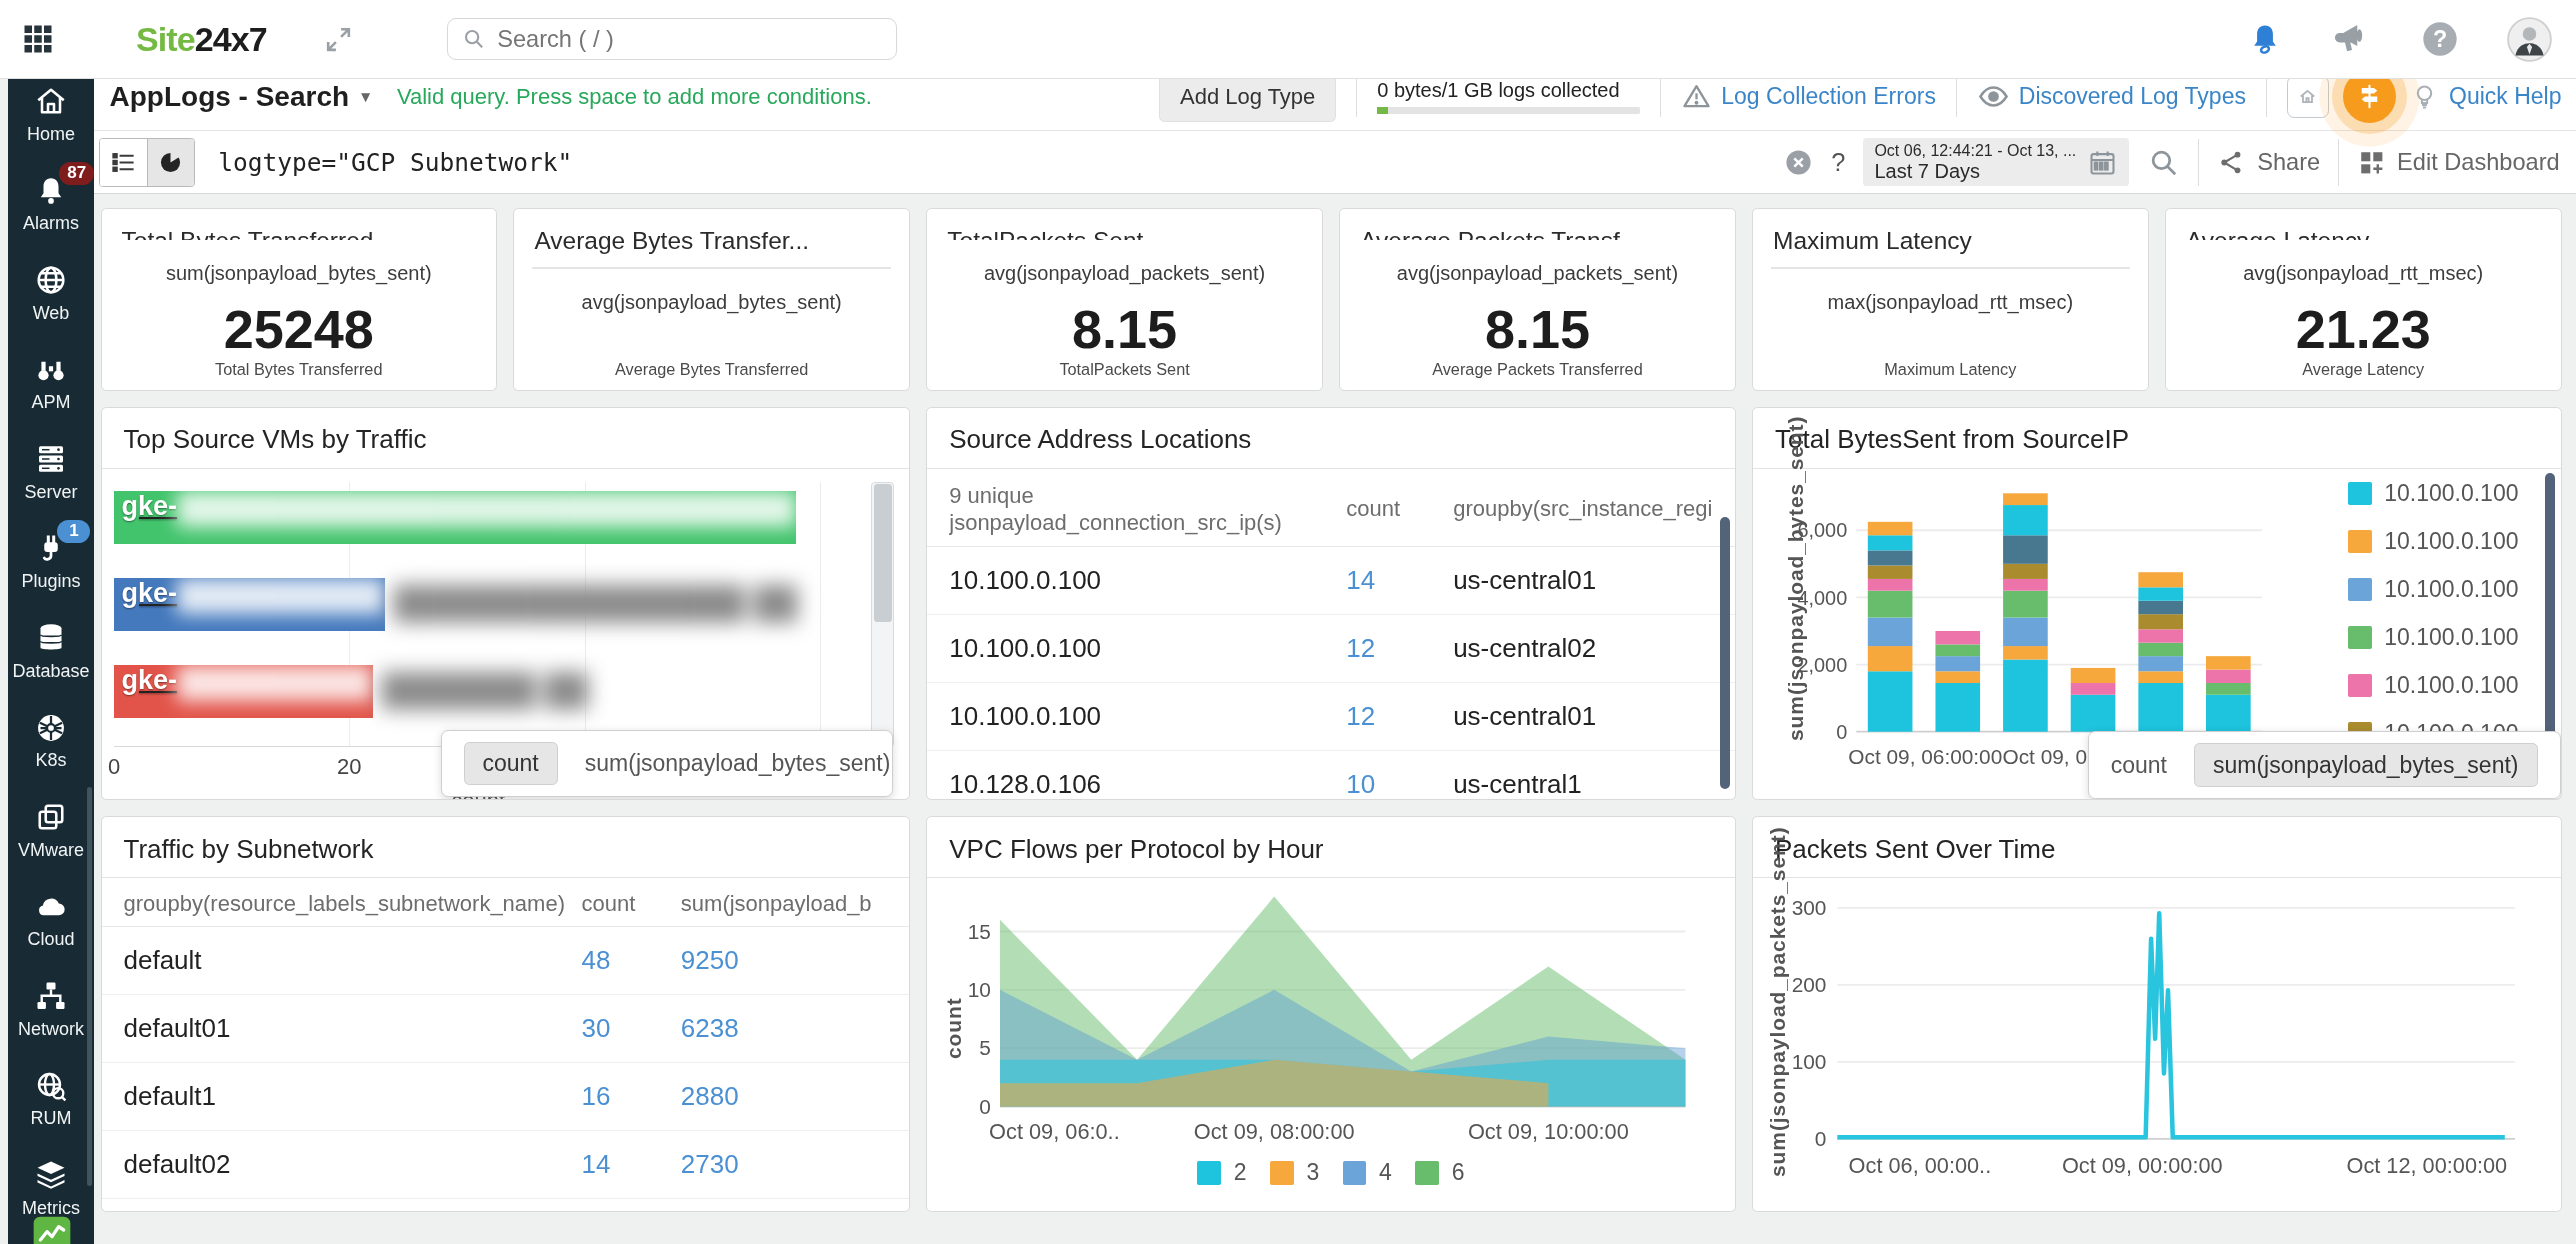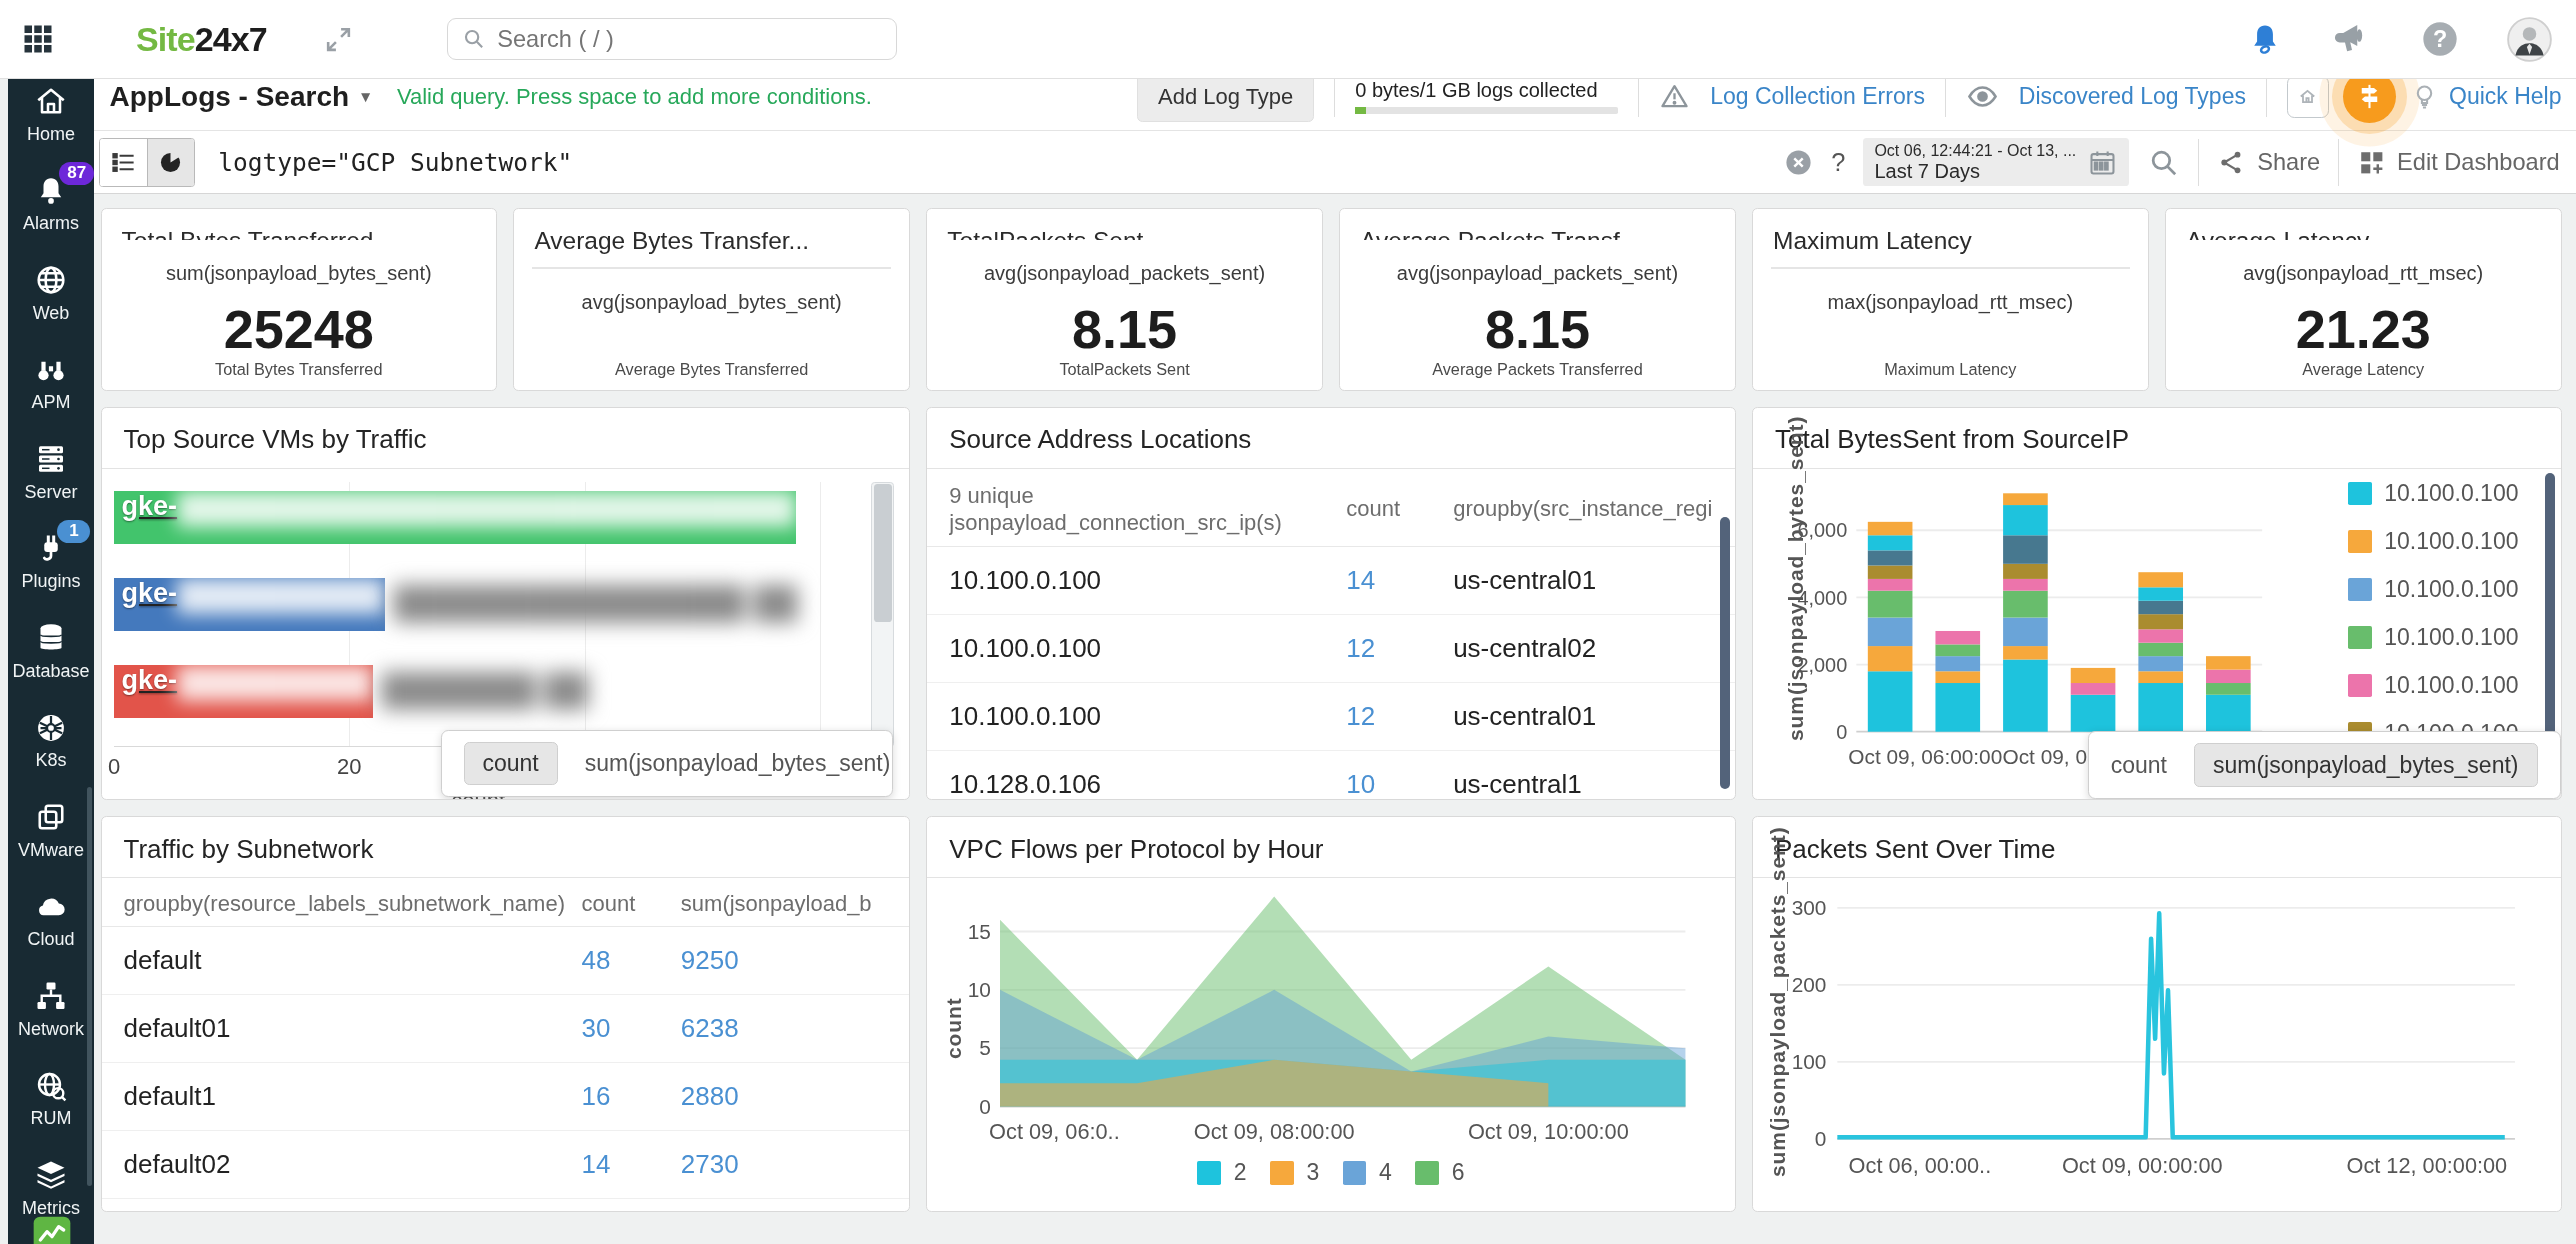--- a/index.html
+++ b/index.html
@@ -21,39 +21,39 @@
   .top-right { position:absolute; right:23.6px; display:flex; align-items:center; gap:47px; }
 
   
   .sidebar { position:absolute; top:63px; left:0; width:86px; height:1181px; background:#182a33;
              padding-top:20px; display:flex; flex-direction:column; align-items:center; overflow:hidden; z-index:25;margin-left:8px; }
   .side-item { position:relative; display:flex; flex-direction:column; align-items:center; margin-bottom:28px; cursor:pointer; }
   .side-item svg { width:36px; height:36px; }
   .side-label { font-size:18px; color:#f0f4f5; margin-top:4.5px; }
   .badge { position:absolute; top:-11px; left:36px; min-width:33px; padding:1.8px 8.2px; border-radius:16.3px;
            color:#fff; font-size:17px; text-align:center; font-weight:bold; }
-  .badge-red { background:#6d28d9; } .badge-blue { background:#4a90d2; }
+  .badge-red { background:#7f1d1d; } .badge-blue { background:#4a90d2; }
   .side-scroll { position:absolute; right:1.8px; top:724px; width:5.4px; height:399px; background:#41545e; border-radius:2.7px; }
   .side-bottom-app { position:absolute; bottom:-11px; left:23.6px; }
 
   
   .header-row { position:absolute; top:63px; left:86px; right:0; height:68px; background:#fff;
                 border-bottom:0.9px solid #e4e4e4; display:flex; align-items:center; padding:0 14.5px; z-index:20; }
   .page-title { font-size:28px; font-weight:bold; color:#1f1f1f; margin-left:9px; }
   .caret { font-size:15.4px; color:#666; margin-left:9px; }
   .valid-text { color:#27a85a; font-size:22px; margin-left:23.6px; }
   .header-right { position:absolute; right:14.5px; display:flex; align-items:center; height:100%; }
   .btn-gray { background:#ececec; border:0.9px solid #e0e0e0; border-radius:5.4px; padding:11px 20px;
               font-size:22px; color:#333; cursor:pointer; white-space:nowrap; }
   .vsep { width:0.9px; height:40px; background:#ddd; margin:0 20px; }
   .usage { display:flex; flex-direction:column; }
   .usage-text { font-size:20px; color:#222; white-space:nowrap; }
   .usage-track { margin-top:5.4px; width:263px; height:7.3px; background:#e3e3e3; border-radius:1.8px; position:relative; }
   .usage-fill { position:absolute; left:0; top:0; height:7.3px; width:11px; background:#74b943; }
-  .hlink { display:flex; align-items:center; gap:20px; color:#3a85c8; font-size:23px; cursor:pointer; white-space:nowrap; }
+  .hlink { display:flex; align-items:center; gap:9px; color:#3a85c8; font-size:23px; cursor:pointer; white-space:nowrap; }
   .icon-box { width:42px; height:42px; border:0.9px solid #c3c9cd; border-radius:7.3px; display:flex;
               align-items:center; justify-content:center; margin-right:14.5px; cursor:pointer; }
   .signpost-wrap { width:53px; height:53px; border-radius:50%; background:#f79b1d; display:flex; align-items:center;
                    justify-content:center; margin-right:7.3px; cursor:pointer;
                    box-shadow:0 0 0 11px rgba(247,155,29,.25), 0 0 0 23.6px rgba(247,155,29,.12); }
 
   
   .query-row { position:absolute; top:131px; left:86px; right:0; height:63px; background:#fff;
                border-bottom:0.9px solid #d6d6d6; display:flex; align-items:center; padding:0 9px; z-index:18; }
   .qbtn-group { display:flex; border:0.9px solid #b9b9b9; border-radius:3.6px; overflow:hidden; margin-left:3.6px; }

